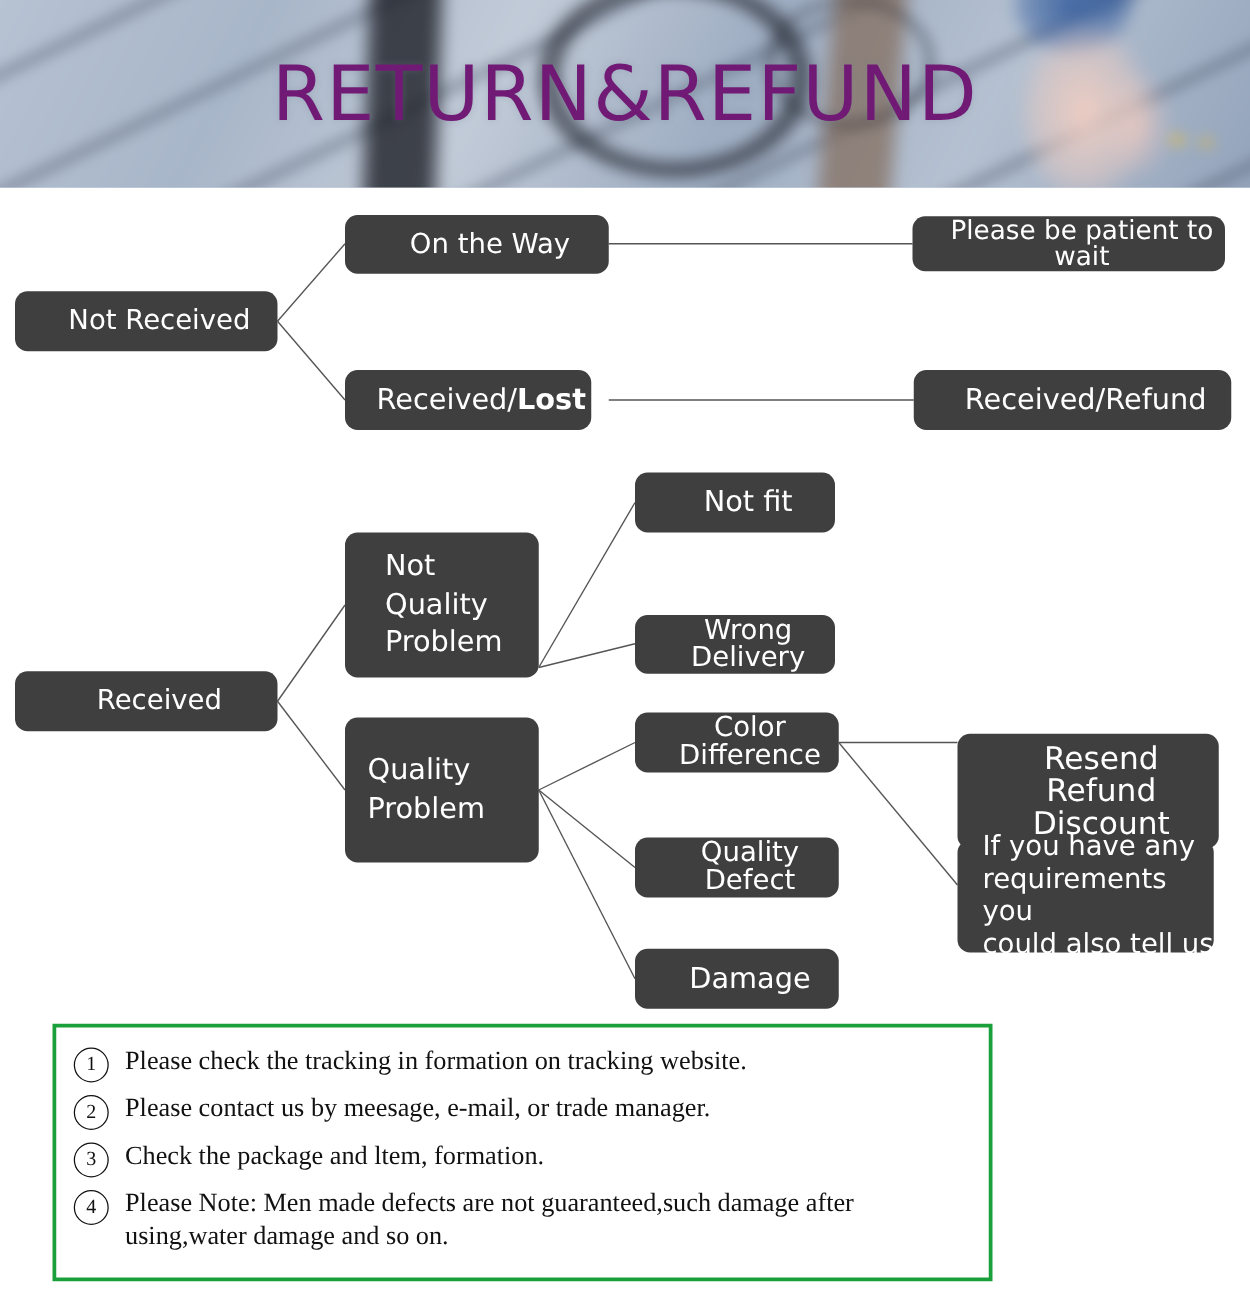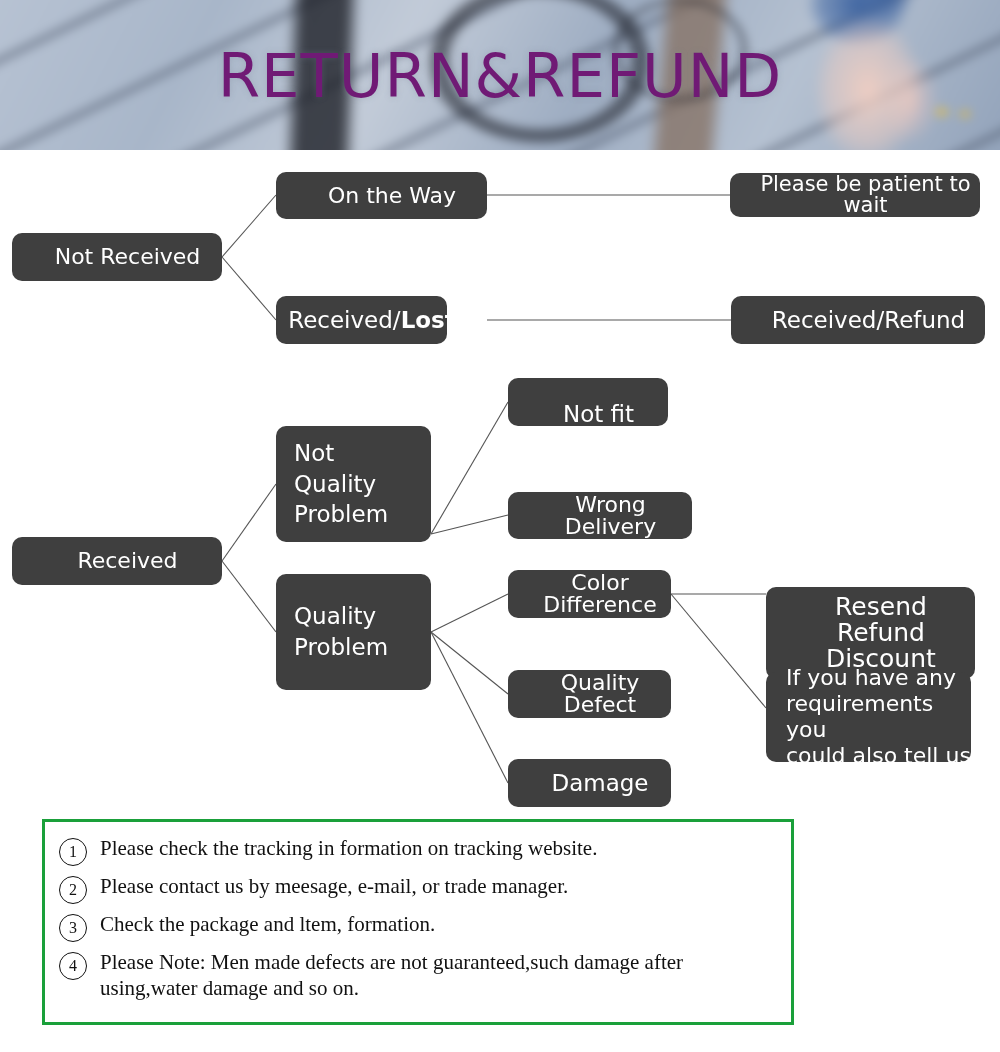--- a/index.html
+++ b/index.html
@@ -190,43 +190,43 @@
     </div>
 
     <div class="node center" style="left:276px; top:22px; width:211px; height:47px; font-size:22px;">
       <span>On the Way</span>
     </div>
 
     <div class="node center" style="left:730px; top:23px; width:250px; height:44px; font-size:21px;">
       <span>Please be patient to wait</span>
     </div>
 
-    <div class="node center" style="left:276px; top:146px; width:171px; height:48px; font-size:23px;">
+    <div class="node center" style="left:276px; top:146px; width:197px; height:48px; font-size:23px;">
       <span>Received/</span><span style="font-weight:700;">Lost</span>
     </div>
 
     <div class="node center" style="left:731px; top:146px; width:254px; height:48px; font-size:23px;">
       <span>Received/Refund</span>
     </div>
 
     <div class="node center" style="left:12px; top:387px; width:210px; height:48px; font-size:22px;">
       <span>Received</span>
     </div>
 
-    <div class="node left" style="left:276px; top:276px; width:155px; height:116px; font-size:23px; padding-left:18px; line-height:1.33;">
+    <div class="node left" style="left:276px; top:276px; width:155px; height:116px; font-size:23px; padding-left:32px; line-height:1.33;">
       <span>Not
 Quality
 Problem</span>
     </div>
 
-    <div class="node center" style="left:508px; top:228px; width:160px; height:48px; font-size:23px;align-items:flex-end;">
+    <div class="node center" style="left:508px; top:228px; width:160px; height:48px; font-size:23px;">
       <span>Not fit</span>
     </div>
 
-    <div class="node center" style="left:508px; top:342px; width:184px; height:47px; font-size:22px;">
+    <div class="node center" style="left:508px; top:342px; width:160px; height:47px; font-size:22px;">
       <span>Wrong Delivery</span>
     </div>
 
     <div class="node left" style="left:276px; top:424px; width:155px; height:116px; font-size:23px; padding-left:18px; line-height:1.33;">
       <span>Quality
 Problem</span>
     </div>
 
     <div class="node center" style="left:508px; top:420px; width:163px; height:48px; font-size:22px;">
       <span>Color Difference</span>

